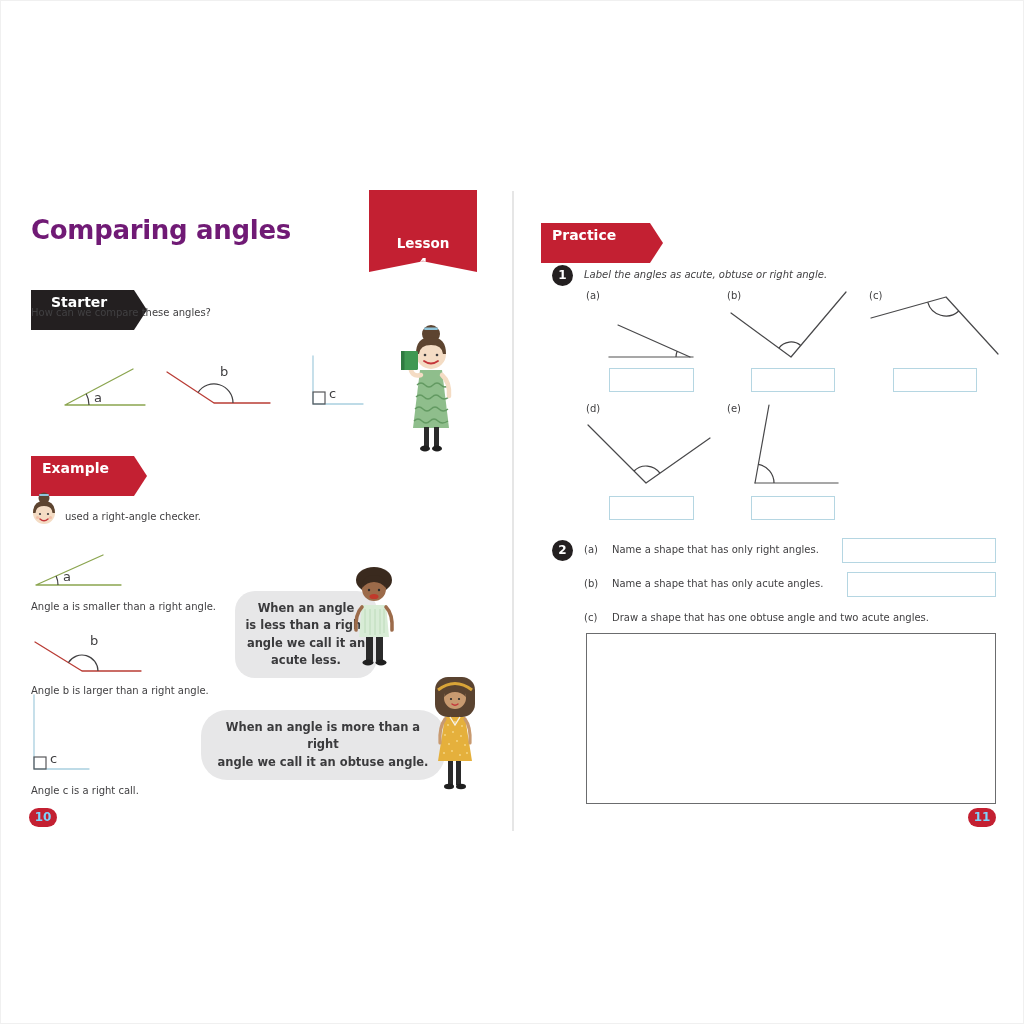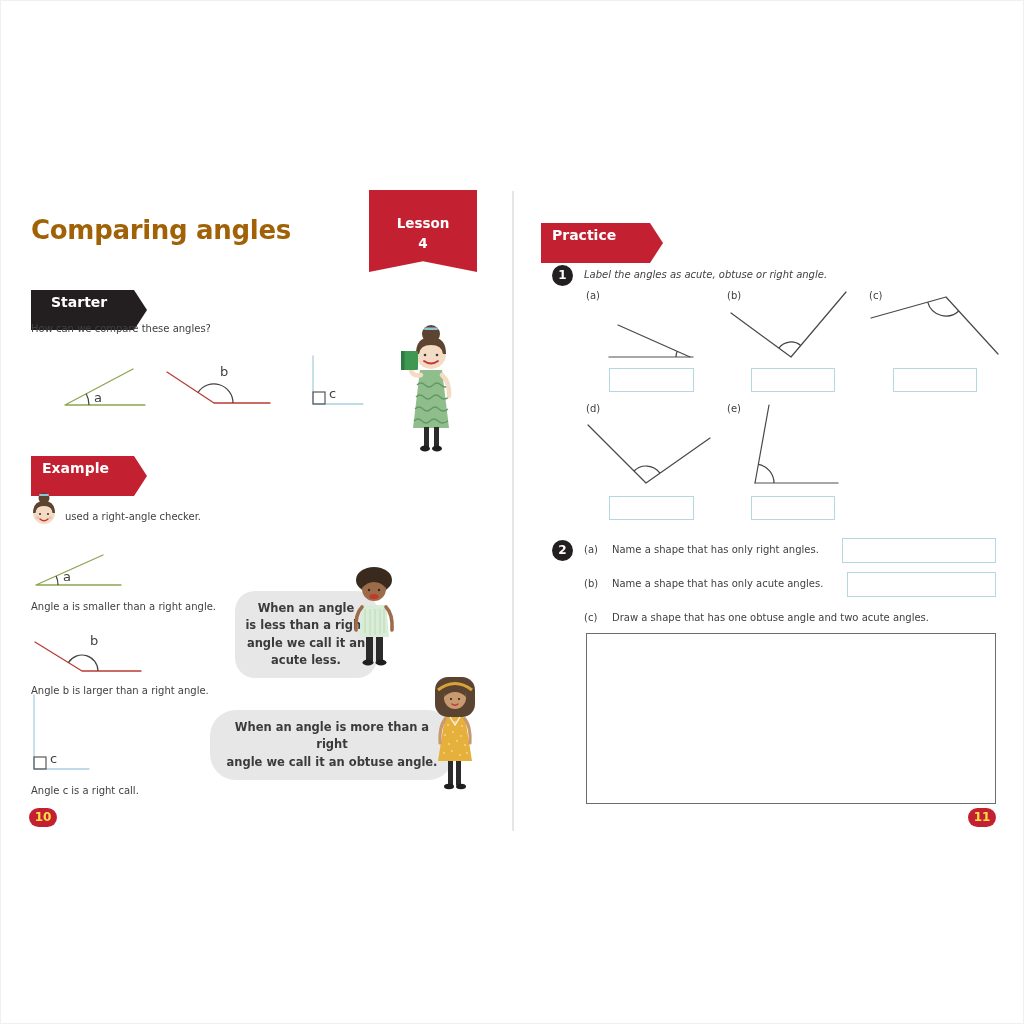--- a/index.html
+++ b/index.html
@@ -8,36 +8,36 @@
     --box-border:#b5d6e2; --bubble-bg:#e7e7e8; --frame-border:#6b6c6e;
   }
   html,body{margin:0;padding:0;background:#fff;}
   #canvas{
     position:relative;width:1024px;height:1024px;background:#ffffff;
     font-family:"DejaVu Sans","Liberation Sans",sans-serif;color:var(--ink);
     overflow:hidden;border:1px solid #f0f0f0;box-sizing:border-box;
   }
   .abs{position:absolute;}
   .txt{font-size:10px;color:var(--ink);}
-  h1.title{margin:0;font-size:26px;font-weight:700;color:#a16207;letter-spacing:-0.3px;}
+  h1.title{margin:0;font-size:26px;font-weight:700;color:#701a75;letter-spacing:-0.3px;}
   
   .banner{height:40px;line-height:24px;color:#fff;font-weight:700;font-size:14px;
     padding-left:11px;box-sizing:border-box;
     clip-path:polygon(0 0,calc(100% - 13px) 0,100% 50%,calc(100% - 13px) 100%,0 100%);}
   .banner.black{background:var(--banner-black);}
   .banner.red{background:var(--accent-red);}
   .ribbon{background:var(--accent-red);color:#fff;text-align:center;font-weight:700;
-    font-size:13.5px;line-height:20px;padding-top:23px;box-sizing:border-box;
+    font-size:13.5px;line-height:20px;padding-top:43px;box-sizing:border-box;
     clip-path:polygon(0 0,100% 0,100% 100%,50% 87%,0 100%);}
   
   .qbadge{width:21px;height:21px;border-radius:50%;background:var(--banner-black);
     color:#fff;font-size:12px;font-weight:700;text-align:center;line-height:21px;}
   
   .pagepill{width:28px;height:19px;border-radius:10px;background:var(--accent-red);
-    color:#fde047;font-size:12px;font-weight:700;text-align:center;line-height:19px;}
+    color:#7dd3fc;font-size:12px;font-weight:700;text-align:center;line-height:19px;}
   
   .ansbox{background:#fff;border:1.5px solid var(--box-border);box-sizing:border-box;}
   .drawbox{background:#fff;border:1.5px solid var(--frame-border);box-sizing:border-box;}
   
   .bubble{background:var(--bubble-bg);border-radius:20px;text-align:center;
     font-size:11.5px;font-weight:600;line-height:1.5;color:#3b3b3d;padding:9px 8px;box-sizing:border-box;}
   .bubble .tail{position:absolute;right:-11px;width:0;height:0;
     border-left:14px solid var(--bubble-bg);border-top:6px solid transparent;border-bottom:8px solid transparent;}
   
   svg{display:block;overflow:visible;}
@@ -63,21 +63,21 @@
 
   <div class="abs ribbon" style="left:368px;top:189px;width:108px;height:82px;">
     <div>Lesson</div>
     <div>4</div>
   </div>
 
   <div class="abs banner black" style="left:30px;top:289px;width:116px;padding-left:20px;">
     <span>Starter</span>
   </div>
 
-  <p class="abs txt" style="left:30px;top:322px;margin:0;">How can we compare these angles?</p>
+  <p class="abs txt" style="left:30px;top:306px;margin:0;">How can we compare these angles?</p>
 
   <svg class="abs" style="left:58px;top:358px;" width="90" height="50" viewBox="0 0 90 50">
     <path class="ln st-green" d="M6,46 L86,46 M6,46 L74,10"></path>
     <path class="arc" d="M30,46 A24,24 0 0 0 27.2,34.8"></path>
     <text class="anglbl" x="35" y="43">a</text>
   </svg>
 
   <svg class="abs" style="left:163px;top:362px;" width="108" height="46" viewBox="0 0 108 46">
     <path class="ln st-red" d="M50,40 L3,9 M50,40 L106,40"></path>
     <path class="arc" d="M69,40 A19,19 0 0 0 34.1,29.5"></path>
@@ -166,21 +166,21 @@
     <path d="M19,40 h24 l3,32 h-30 z" fill="#d8ecd6"></path>
     <path d="M22,44 v24 M27,44 v26 M32,44 v26 M37,44 v25 M41,44 v24" stroke="#b7d8b4" stroke-width="0.8"></path>
     <path d="M19,42 q-7,7 -6,23" stroke="#9c6b4a" stroke-width="3.6" fill="none" stroke-linecap="round"></path>
     <path d="M43,42 q7,7 6,23" stroke="#9c6b4a" stroke-width="3.6" fill="none" stroke-linecap="round"></path>
     <rect x="23" y="72" width="7" height="24" fill="#2b2b2b"></rect>
     <rect x="33" y="72" width="7" height="24" fill="#2b2b2b"></rect>
     <ellipse cx="25" cy="97.5" rx="5.5" ry="3" fill="#1f1f1f"></ellipse>
     <ellipse cx="38" cy="97.5" rx="5.5" ry="3" fill="#1f1f1f"></ellipse>
   </svg>
 
-  <div class="abs bubble" style="left:209px;top:709px;width:244px;border-radius:26px;">
+  <div class="abs bubble" style="left:200px;top:709px;width:244px;border-radius:26px;">
     <div>When an angle is more than a right</div>
     <div>
       <span>angle we call it an</span>
       <b>obtuse angle.</b>
     </div>
     <span class="tail" style="top:12px;"></span>
   </div>
 
   <svg class="abs" style="left:427px;top:672px;" width="54" height="122" viewBox="0 0 54 122">
     <rect x="7" y="4" width="40" height="40" rx="13" fill="#5a4330"></rect>

